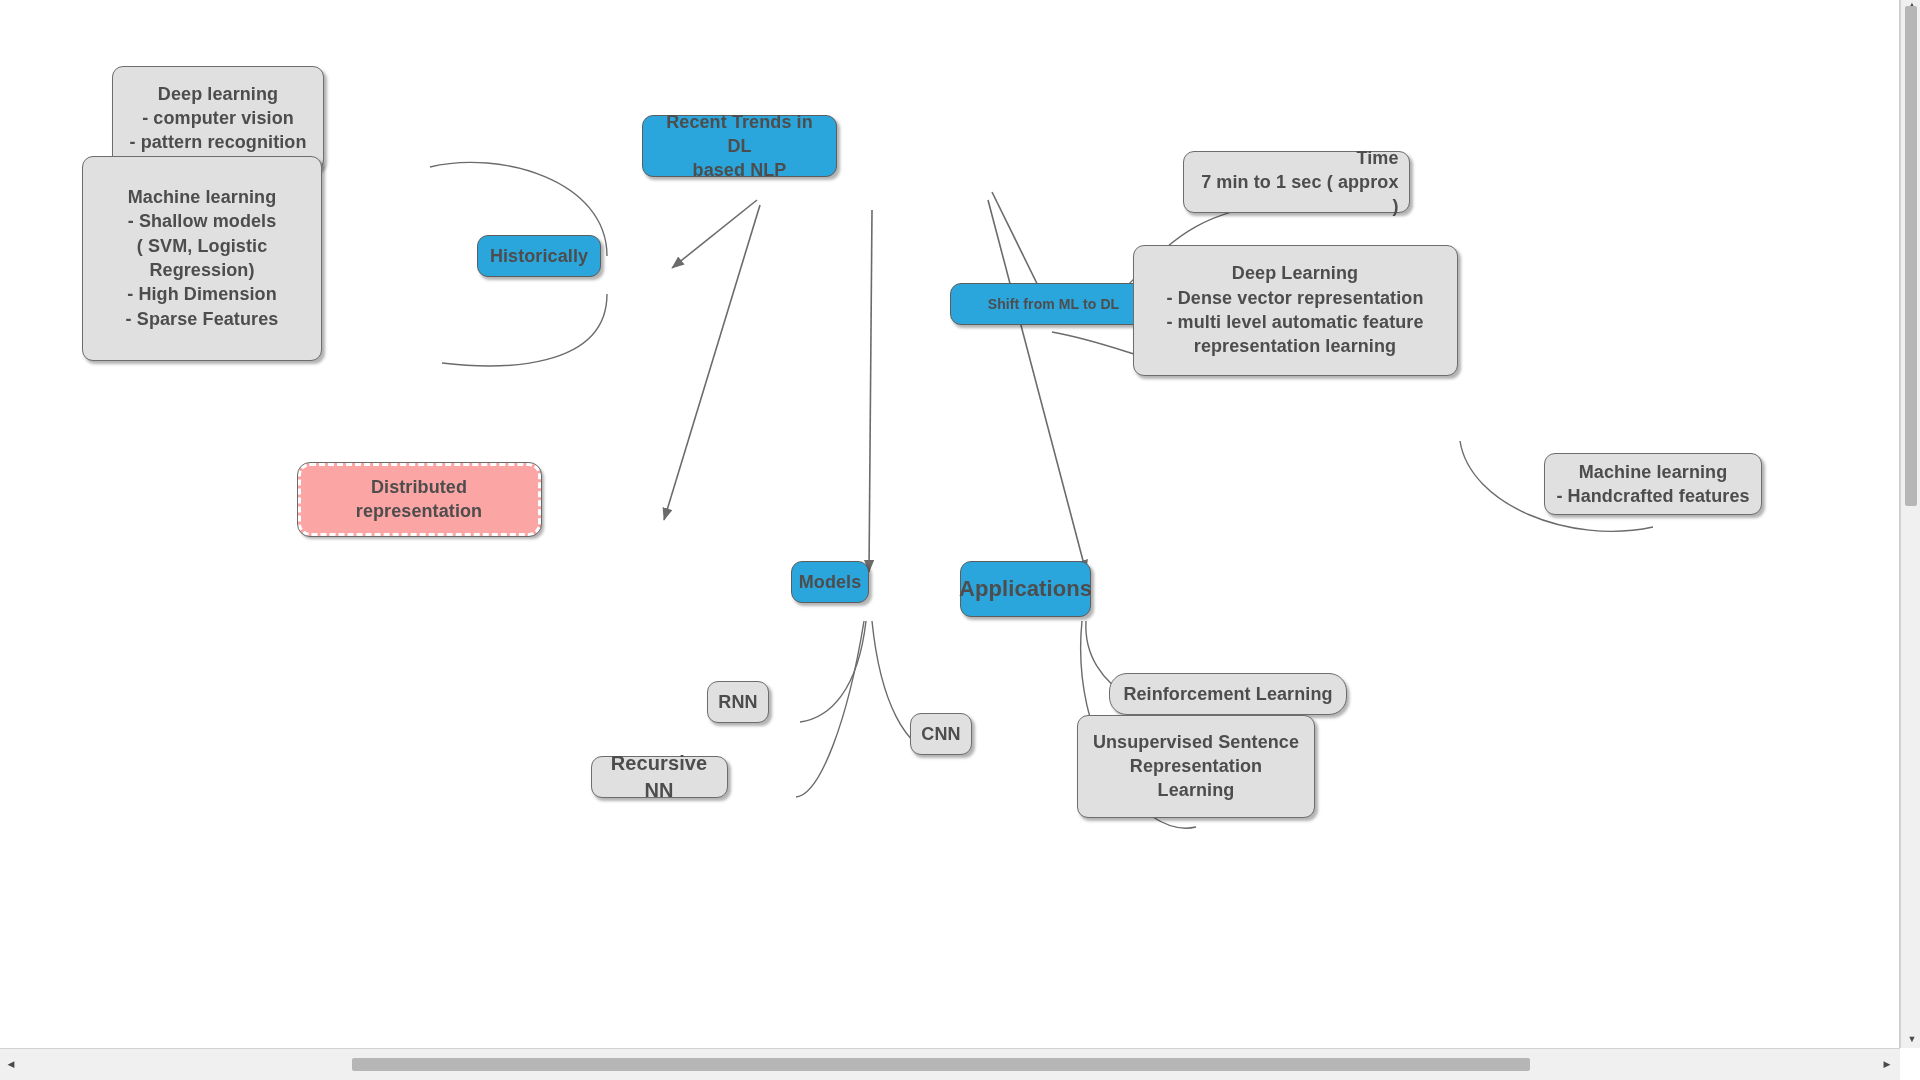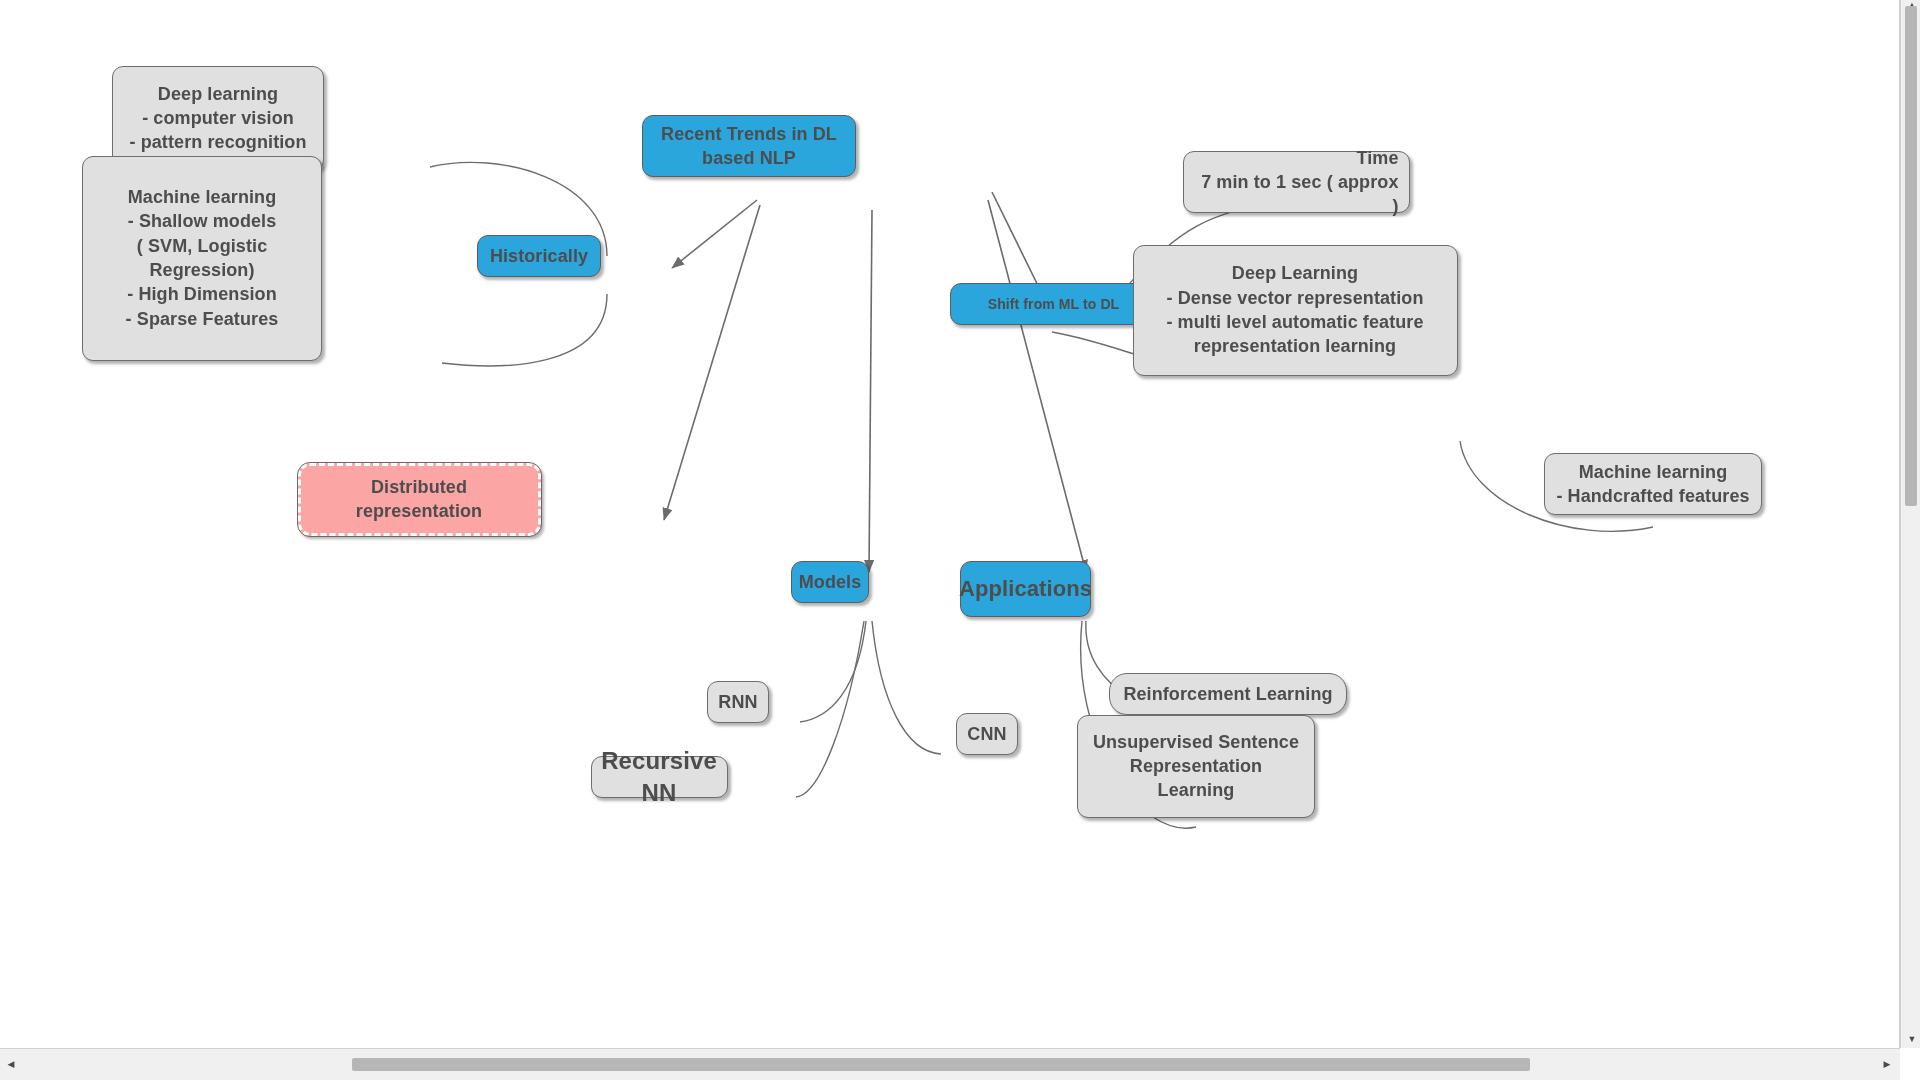--- a/index.html
+++ b/index.html
@@ -137,38 +137,38 @@
         <path d="M 872,621 C 880,700 905,752 941,754" fill="none" stroke="#6b6b6b" stroke-width="1.4"></path>
 
         <path d="M 864,621 C 848,720 820,795 796,797" fill="none" stroke="#6b6b6b" stroke-width="1.4"></path>
 
         <path d="M 1086,621 C 1082,690 1160,725 1228,714" fill="none" stroke="#6b6b6b" stroke-width="1.4"></path>
 
         <path d="M 1082,621 C 1070,740 1140,840 1196,827" fill="none" stroke="#6b6b6b" stroke-width="1.4"></path>
       </svg>
 
       <div id="nodes">
-          <div class="node blue" style="left: 642px; top: 115px; width: 214px; height: 62px; font-size: 18px;">Recent Trends in DL
+          <div class="node blue" style="left: 642px; top: 115px; width: 195px; height: 62px; font-size: 18px;">Recent Trends in DL
 based NLP</div>
           <div class="node blue" style="left: 477px; top: 235px; width: 124px; height: 40px; font-size: 18px;">Historically</div>
           <div class="node gray" style="left: 112px; top: 65.5px; width: 212px; height: 105px; font-size: 18px;">Deep learning
 - computer vision
 - pattern recognition</div>
           <div class="node gray" style="left: 82px; top: 155.5px; width: 240px; height: 205px; font-size: 18px;">Machine learning
 - Shallow models
 ( SVM, Logistic
 Regression)
 - High Dimension
 - Sparse Features</div>
           <div class="node selected" style="left: 297.5px; top: 462.5px; width: 243px; height: 73px; font-size: 18px;">Distributed
 representation</div>
           <div class="node blue" style="left: 791px; top: 561px; width: 78px; height: 40px; font-size: 18px;">Models</div>
           <div class="node gray" style="left: 707px; top: 681px; width: 62px; height: 32px; font-size: 18px;">RNN</div>
-          <div class="node gray" style="left: 910px; top: 713px; width: 62px; height: 40px; font-size: 18px; margin-left: 46px;">CNN</div>
-          <div class="node gray" style="left: 590.5px; top: 756px; width: 137px; height: 40px; font-size: 24px;">Recursive NN</div>
+          <div class="node gray" style="left: 910px; top: 713px; width: 62px; height: 40px; font-size: 18px;">CNN</div>
+          <div class="node gray" style="left: 590.5px; top: 756px; width: 137px; height: 40px; font-size: 20px;">Recursive NN</div>
           <div class="node blue" style="left: 960px; top: 561px; width: 131px; height: 56px; font-size: 22px;">Applications</div>
           <div class="node gray" style="left: 1109px; top: 673px; width: 238px; height: 40px; font-size: 18px; border-radius: 18px;">Reinforcement Learning</div>
           <div class="node gray" style="left: 1077px; top: 714.5px; width: 238px; height: 103px; font-size: 18px;">Unsupervised Sentence
 Representation
 Learning</div>
           <div class="node blue" style="left: 950px; top: 283px; width: 207px; height: 40px; font-size: 14px; text-align: center;">Shift from ML to DL</div>
           <div class="node gray" style="left: 1182.5px; top: 151px; width: 227px; height: 62px; font-size: 18px; text-align: right;">Time
 7 min to 1 sec ( approx )</div>
           <div class="node gray" style="left: 1132.5px; top: 244.5px; width: 325px; height: 131px; font-size: 18px;">Deep Learning
 - Dense vector representation

